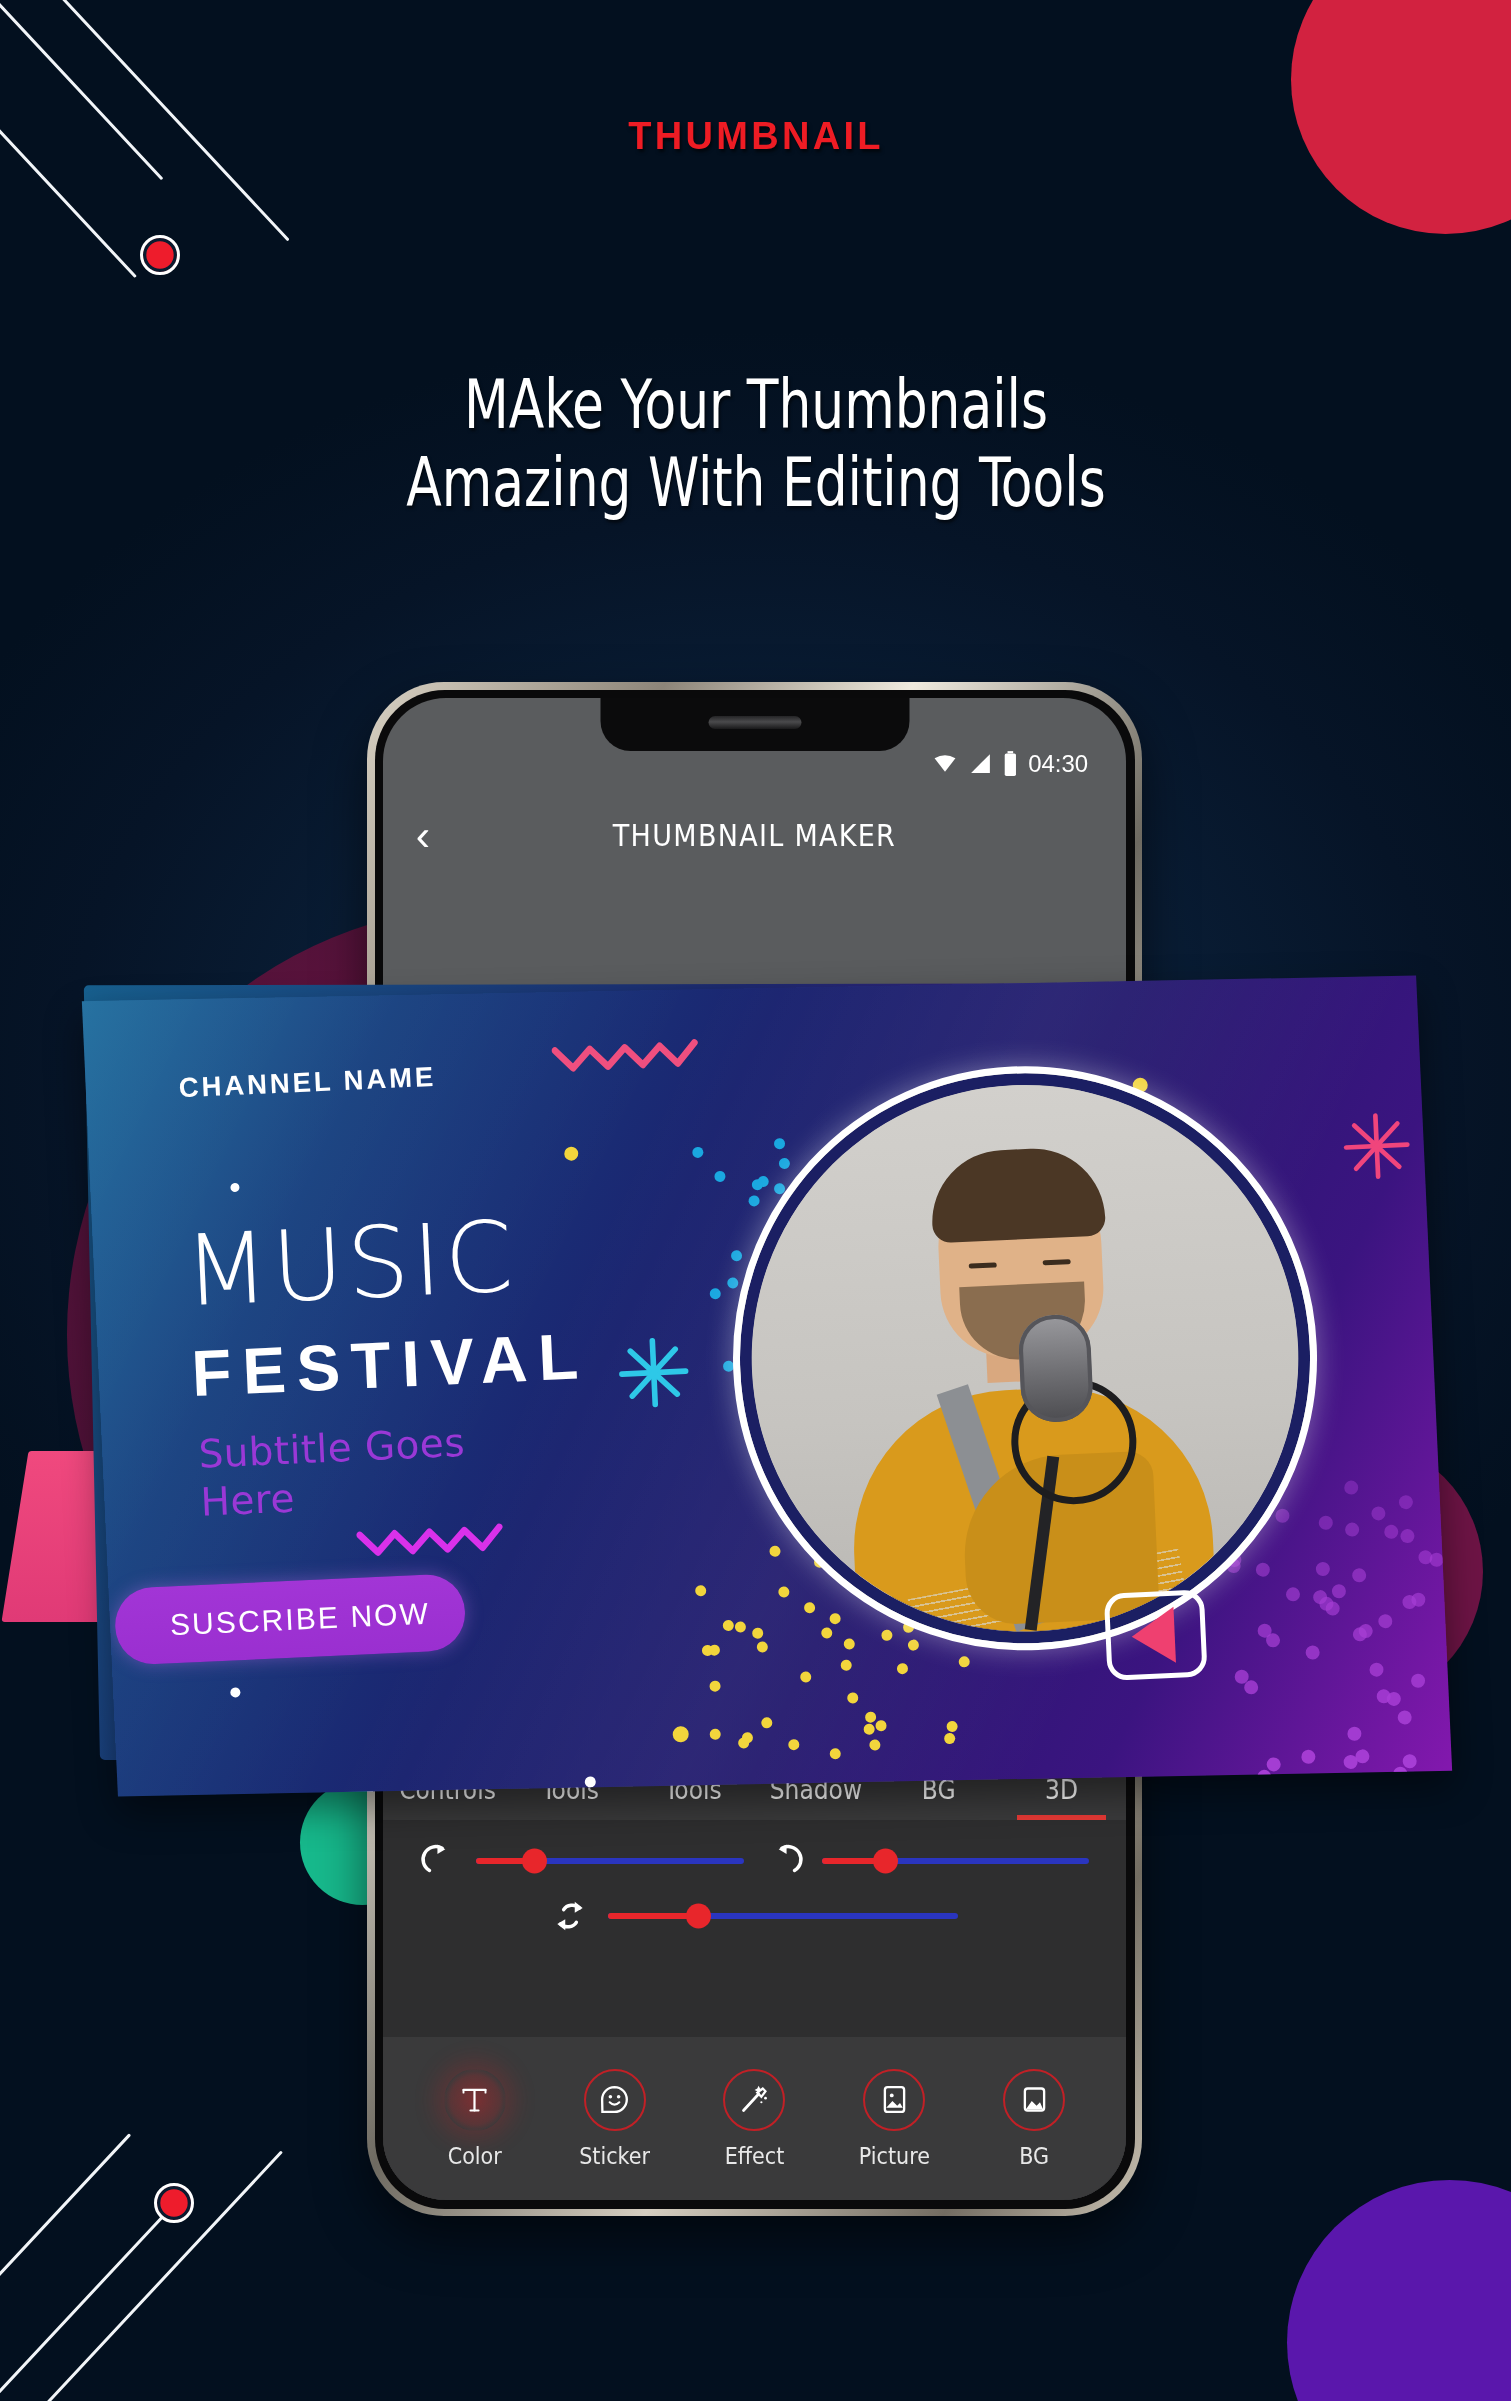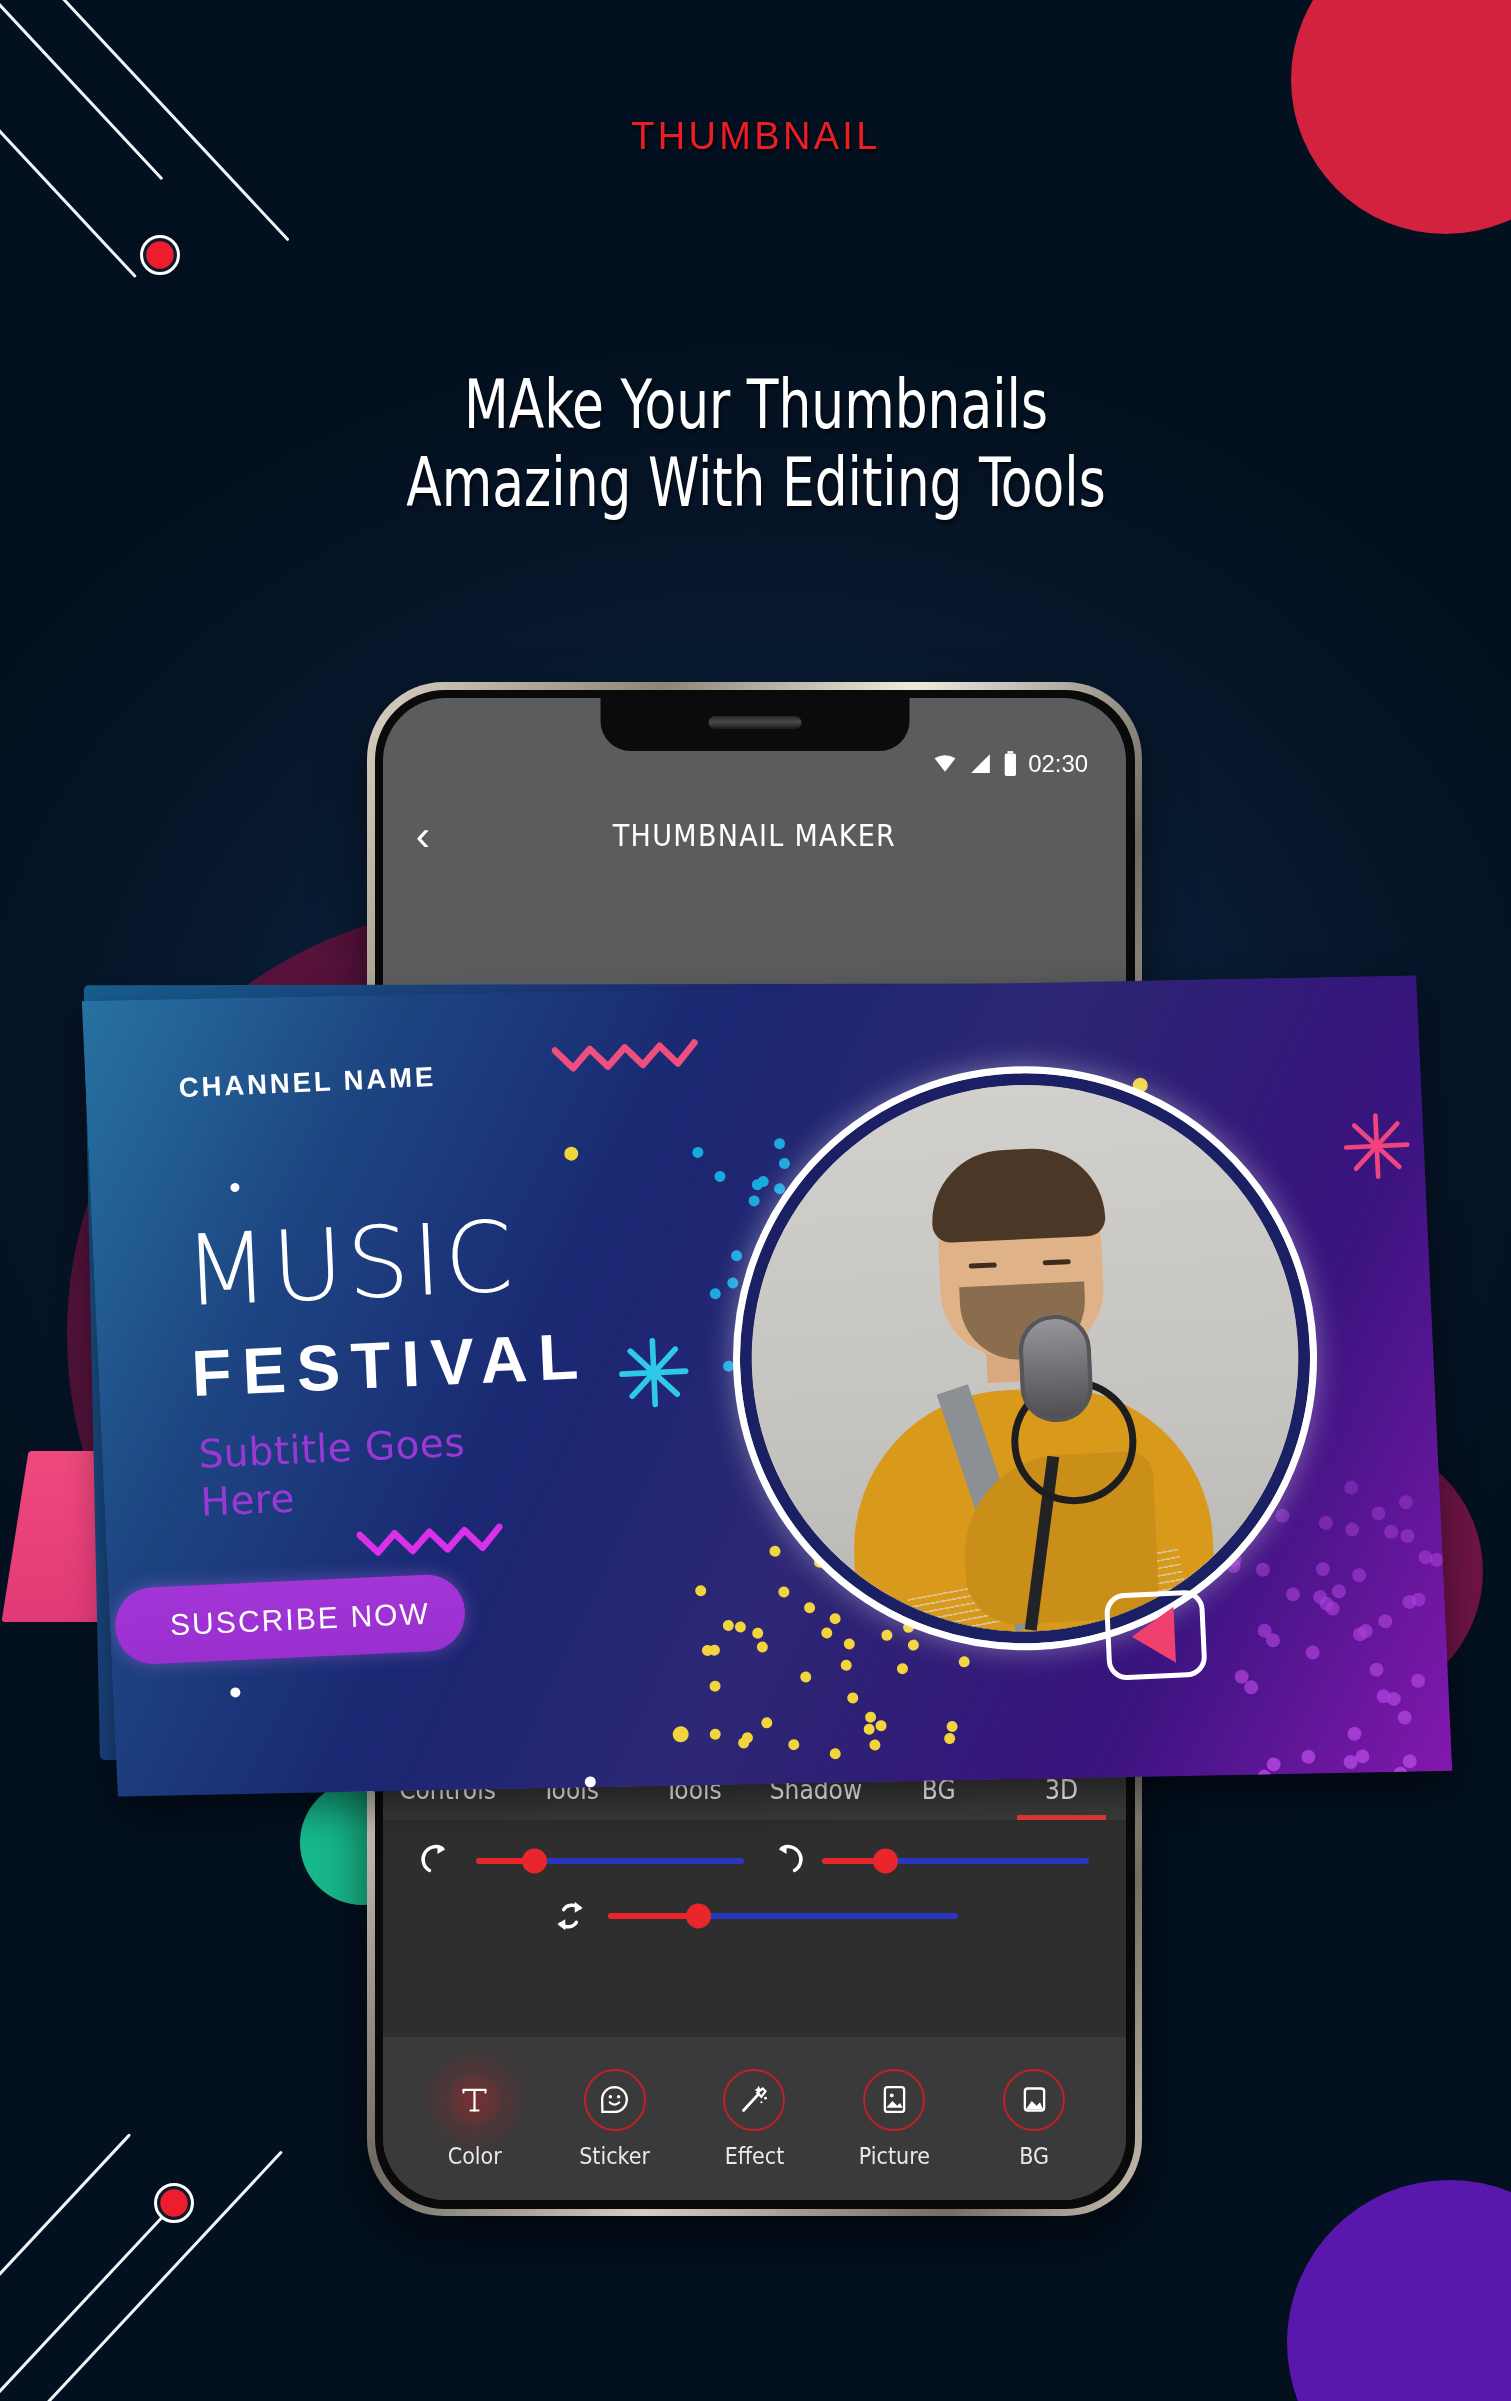--- a/index.html
+++ b/index.html
@@ -84,21 +84,21 @@
   
   #logo {
     position: absolute;
     left: 0; right: 0; top: 117px;
     text-align: center;
   }
   #logo-top {
     font-family: "Liberation Sans", sans-serif;
     font-size: 38px;
     letter-spacing: 3.3px;
-    font-weight: 400;
+    font-weight: 700;
     color: #ee1c24;
     text-shadow: 1.7px 2.5px 3.3px rgba(0,0,0,.6);
     line-height: 1;
   }
   #logo-bottom {
     position: relative;
     display: inline-block;
     margin-top: 6.7px;
     font-size: 72px;
     font-weight: 700;
@@ -618,21 +618,21 @@
           <svg class="sb-ico" width="28" height="25" viewBox="0 0 24 24">
             <path d="M2 7 L12 20 L22 7 Q12 1 2 7 Z" fill="#fff"></path>
           </svg>
           <svg class="sb-ico" width="25" height="25" viewBox="0 0 24 24">
             <path d="M21 3 L21 21 L3 21 Z" fill="#fff"></path>
           </svg>
           <svg class="sb-ico" width="16.7" height="27" viewBox="0 0 12 24">
             <rect x="3.5" y="1" width="5" height="2" fill="#fff"></rect>
             <rect x="1" y="3" width="10" height="20" rx="1.5" fill="#fff"></rect>
           </svg>
-          <span>02:30</span>
+          <span>04:30</span>
         </div>
 
         <div id="appbar">
           <div id="appbar-back">‹</div>
           <div id="appbar-title">THUMBNAIL MAKER</div>
         </div>
 
         <div id="canvas-area"></div>
 
         <div id="editor">

